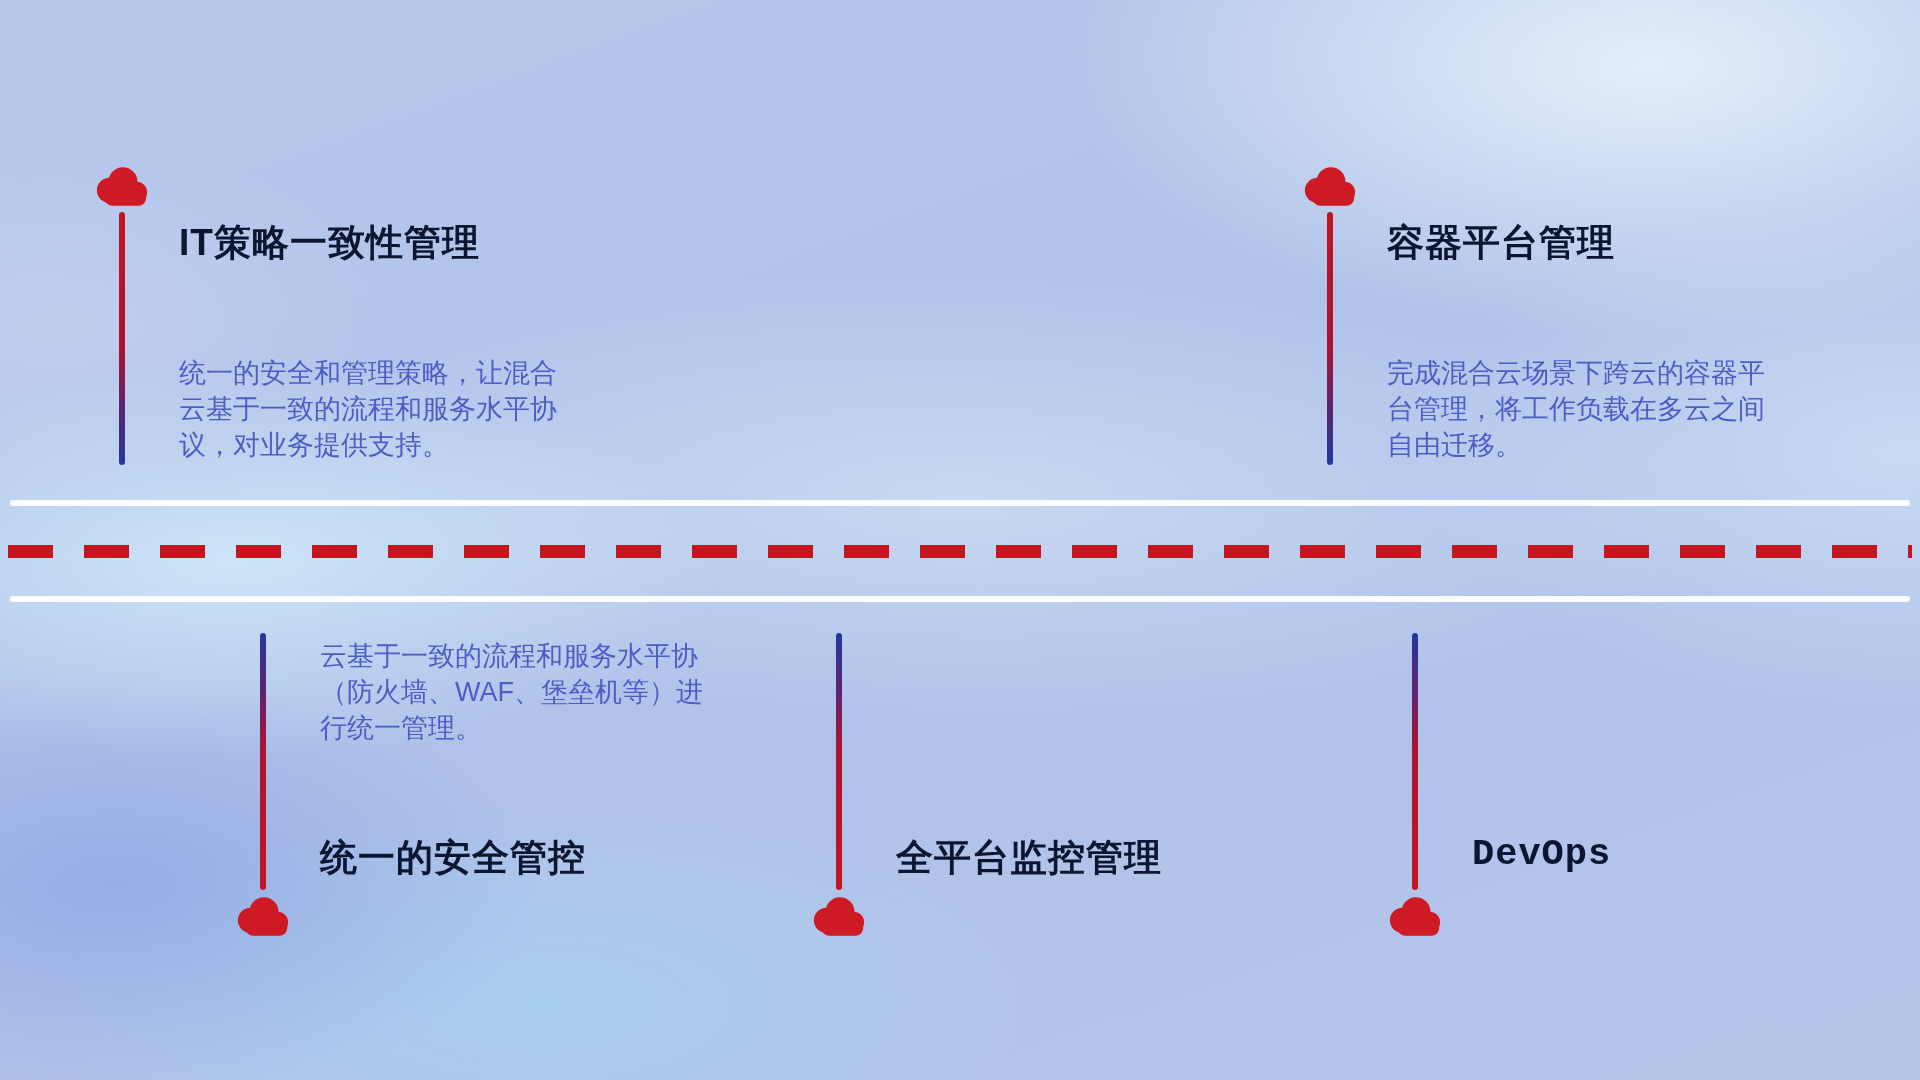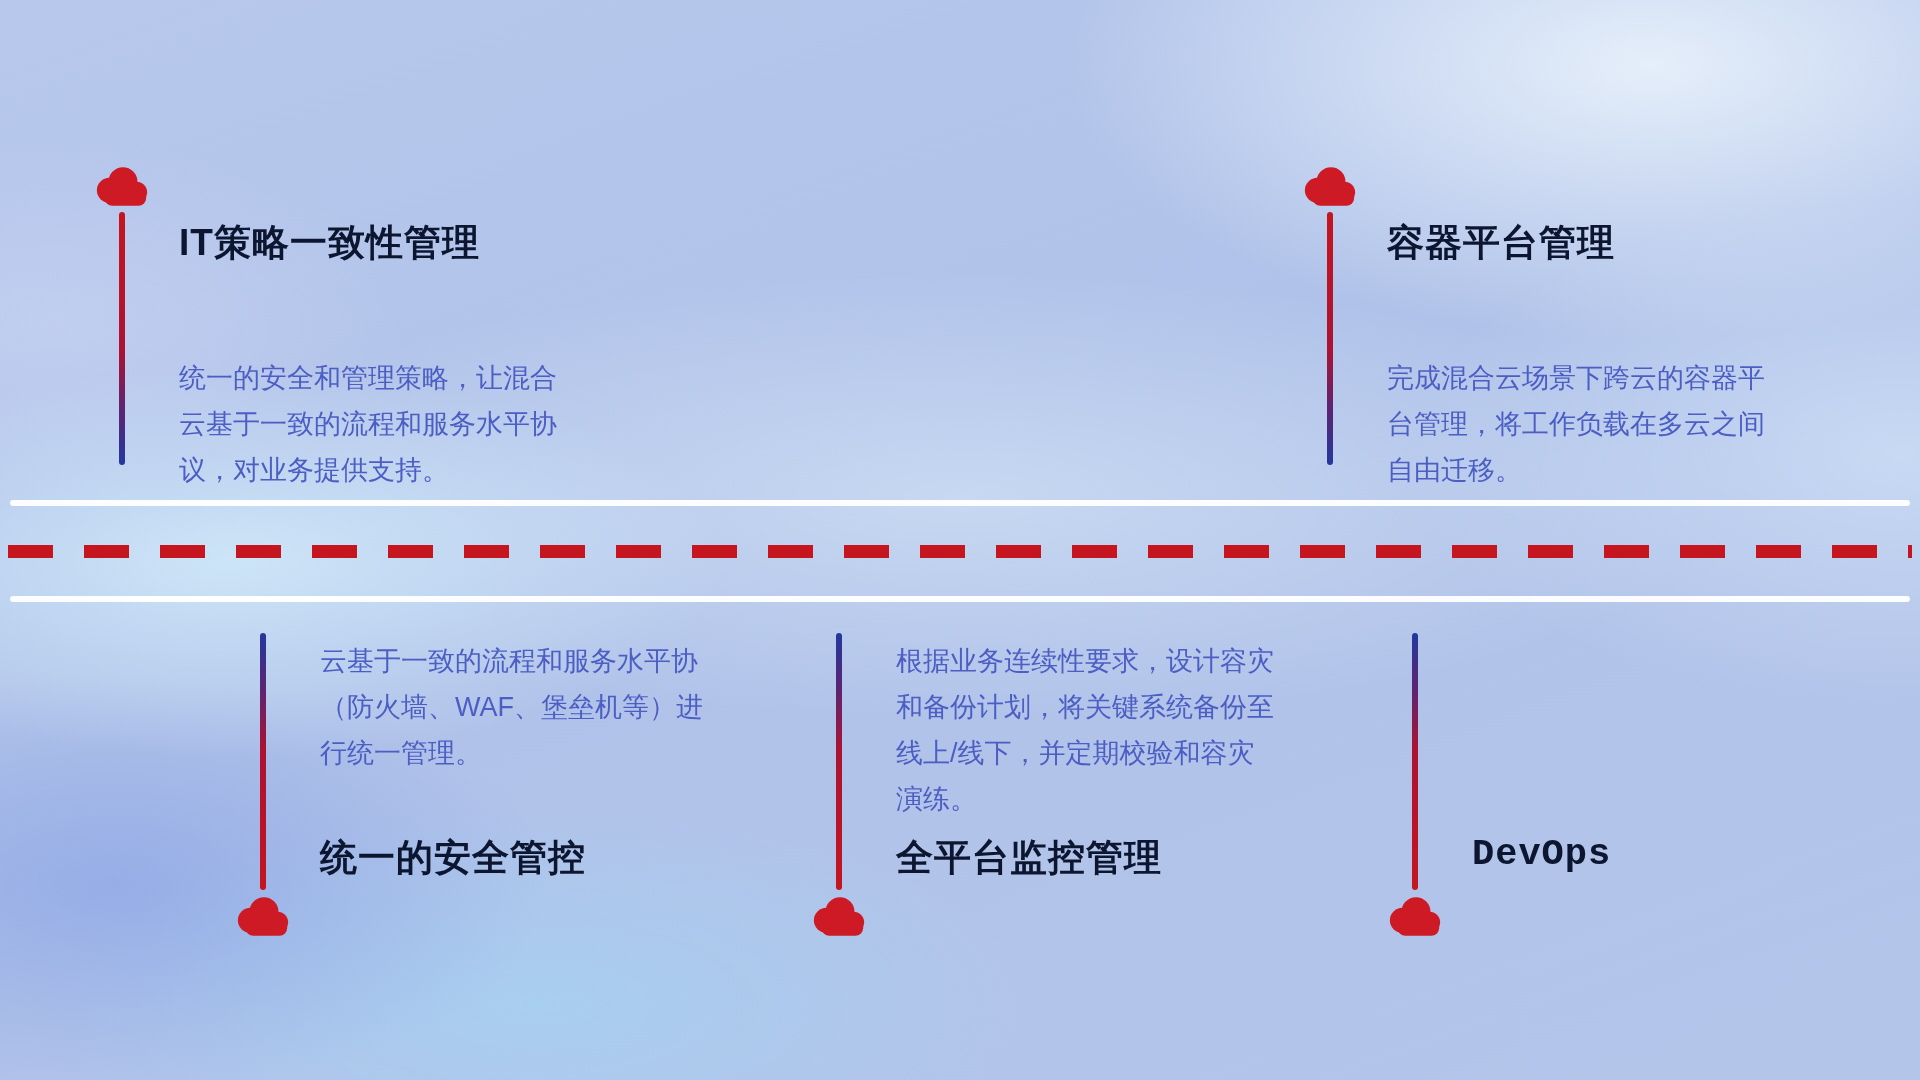--- a/index.html
+++ b/index.html
@@ -99,21 +99,21 @@
   }
   .feature-top .feature-title    { top: 52px; }
   .feature-bottom .feature-title { top: 203px; font-family: Liberation Mono, monospace; }
 
   .feature-desc {
     position: absolute;
     left: 86px;
     margin: 0;
     width: 440px;
     font-size: 27px;
-    line-height: 46px;
+    line-height: 36px;
     color: var(--desc-color, #4c5ec3);
     white-space: pre-line;
   }
   .feature-top .feature-desc    { top: 189px; }
   .feature-bottom .feature-desc { top: 8px; }
 </style>
 </head>
 <body>
 
 <div class="canvas">
@@ -167,24 +167,20 @@
 
   <section class="feature feature-bottom" style="left:810px">
     <svg class="cloud" viewBox="0 0 60 42">
       <circle cx="17" cy="25" r="13"></circle>
         <circle cx="31" cy="16" r="15"></circle>
         <circle cx="45" cy="27" r="11"></circle>
         <rect x="12" y="24" width="43" height="17" rx="8"></rect>
     </svg>
     <div class="stem"></div>
     <h2 class="feature-title">全平台监控管理</h2>
-    <p class="feature-desc">根据业务连续性要求，设计容灾
-和备份计划，将关键系统备份至
-线上/线下，并定期校验和容灾
-演练。</p>
   </section>
 
   <section class="feature feature-bottom" style="left:1386px">
     <svg class="cloud" viewBox="0 0 60 42">
       <circle cx="17" cy="25" r="13"></circle>
         <circle cx="31" cy="16" r="15"></circle>
         <circle cx="45" cy="27" r="11"></circle>
         <rect x="12" y="24" width="43" height="17" rx="8"></rect>
     </svg>
     <div class="stem"></div>

